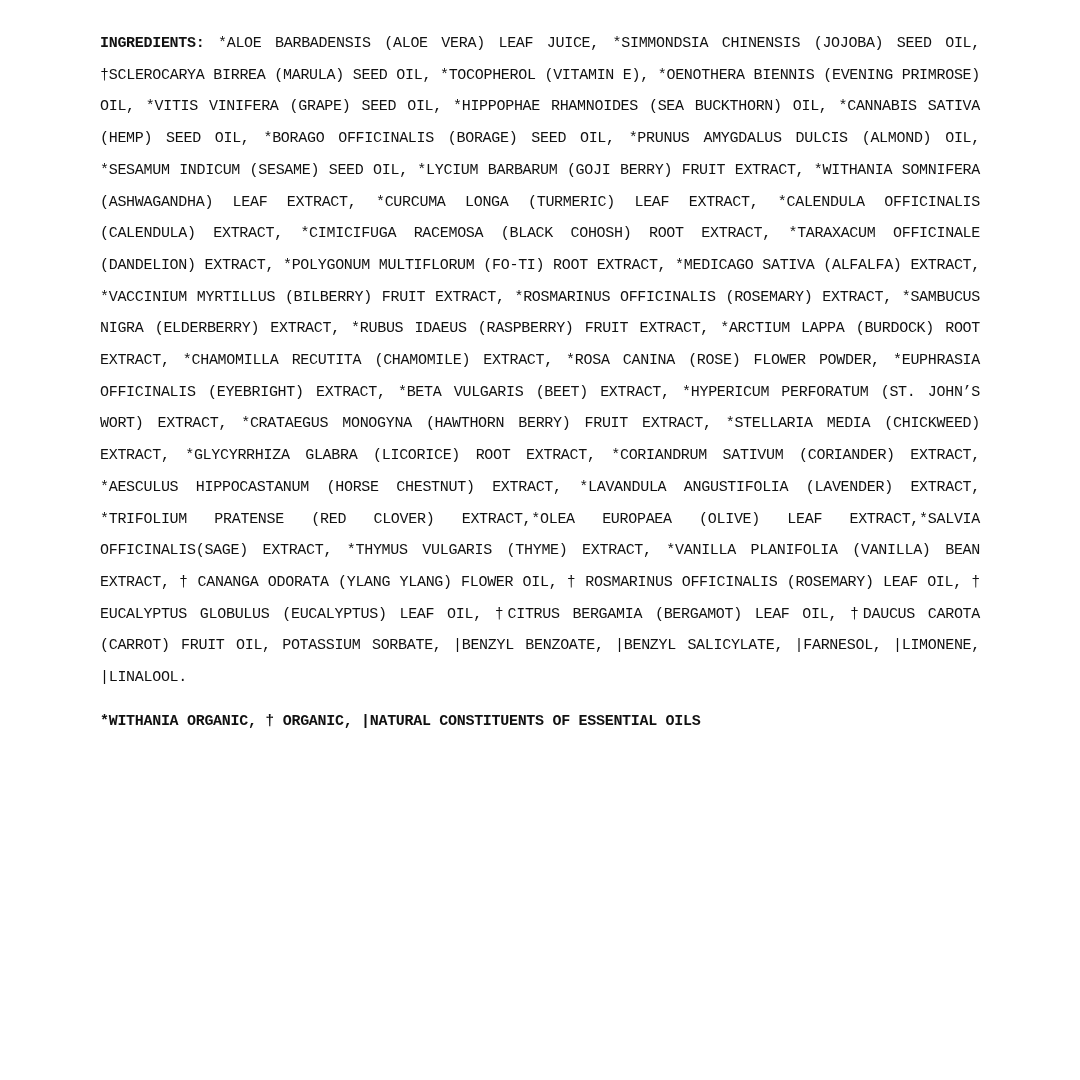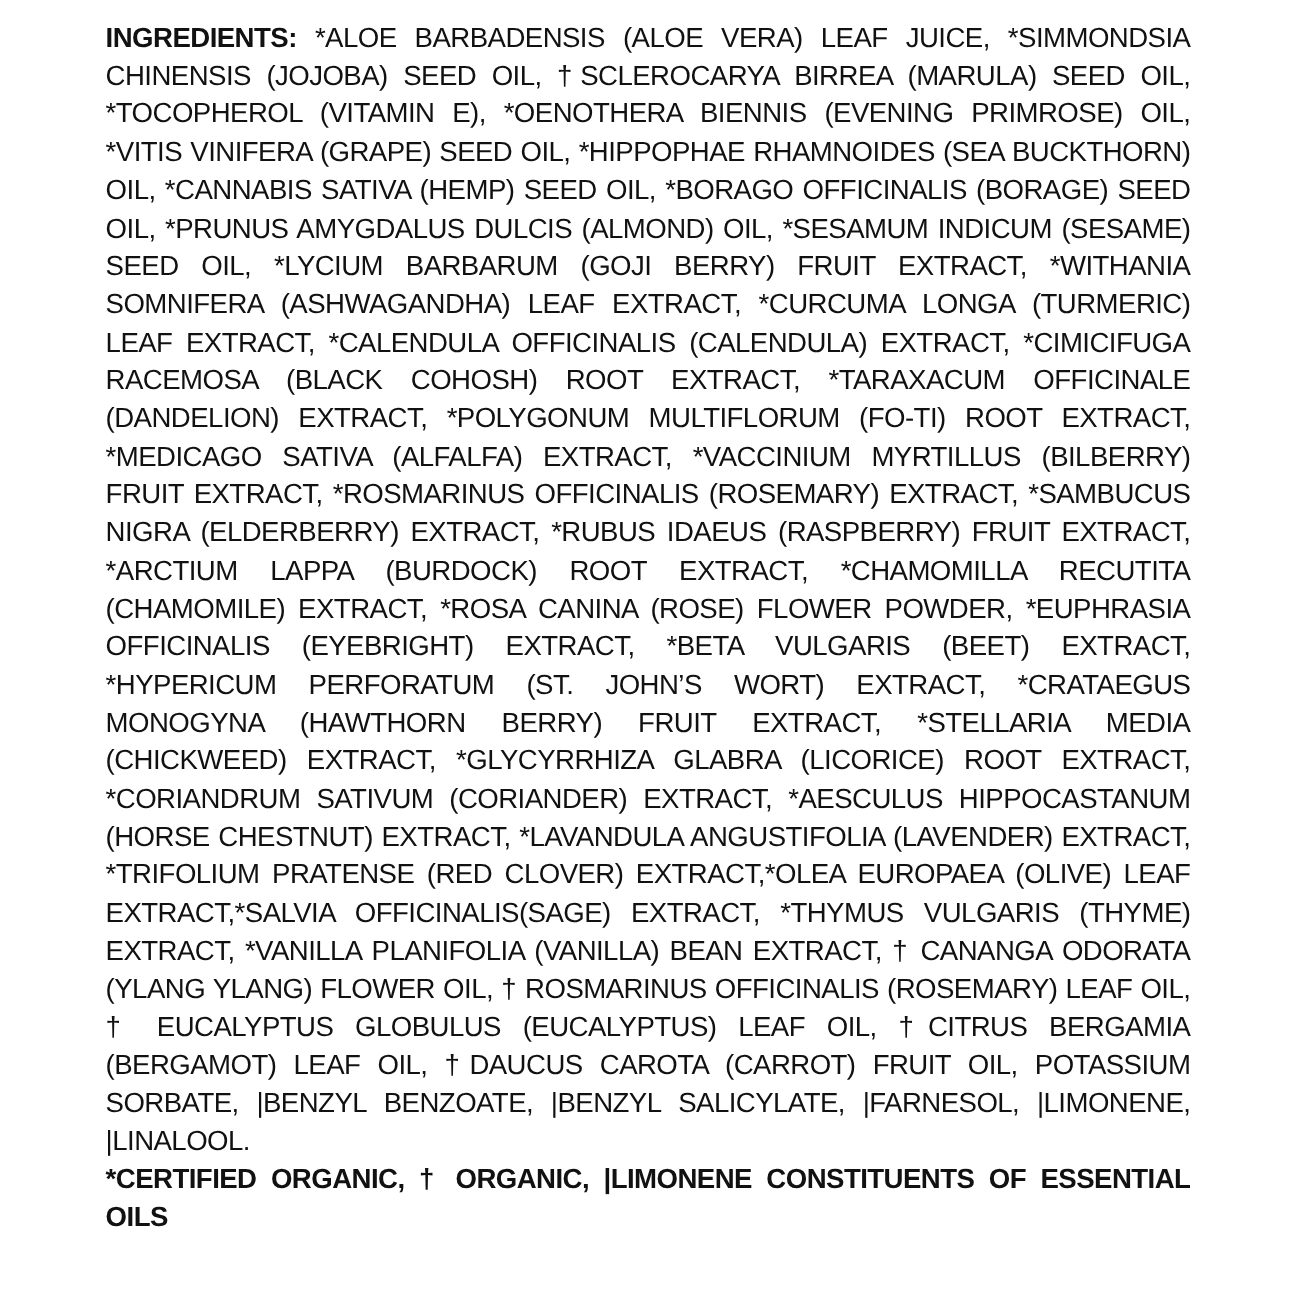--- a/index.html
+++ b/index.html
@@ -14,35 +14,35 @@
   }
   .sheet {
     box-sizing: border-box;
     width: 1080px;
     height: 1080px;
     padding: 16px 88px 0 88px;
     background: var(--page-bg, #ffffff);
   }
   .ingredients-paragraph,
   .footnote-paragraph {
-    margin: 0;
-    font-family: Liberation Sans, sans-serif;
-    font-size: 23px;
+    margin: 12px;
+    font-family: Liberation Mono, monospace;
+    font-size: 15px;
     line-height: 31.7px;
     letter-spacing: -0.02em;
     color: var(--page-fg, #111111);
     text-align: justify;
     text-justify: inter-word;
   }
   .ingredients-label {
     font-weight: 700;
   }
   .footnote-paragraph {
     font-weight: 700;
   }
 </style>
 </head>
 <body>
 
 <div class="sheet">
   <p class="ingredients-paragraph"><span class="ingredients-label">INGREDIENTS:</span> <span>*ALOE BARBADENSIS (ALOE VERA) LEAF JUICE, *SIMMONDSIA CHINENSIS (JOJOBA) SEED OIL, †SCLEROCARYA BIRREA (MARULA) SEED OIL, *TOCOPHEROL (VITAMIN E), *OENOTHERA BIENNIS (EVENING PRIMROSE) OIL, *VITIS VINIFERA (GRAPE) SEED OIL, *HIPPOPHAE RHAMNOIDES (SEA BUCKTHORN) OIL, *CANNABIS SATIVA (HEMP) SEED OIL, *BORAGO OFFICINALIS (BORAGE) SEED OIL, *PRUNUS AMYGDALUS DULCIS (ALMOND) OIL, *SESAMUM INDICUM (SESAME) SEED OIL, *LYCIUM BARBARUM (GOJI BERRY) FRUIT EXTRACT, *WITHANIA SOMNIFERA (ASHWAGANDHA) LEAF EXTRACT, *CURCUMA LONGA (TURMERIC) LEAF EXTRACT, *CALENDULA OFFICINALIS (CALENDULA) EXTRACT, *CIMICIFUGA RACEMOSA (BLACK COHOSH) ROOT EXTRACT, *TARAXACUM OFFICINALE (DANDELION) EXTRACT, *POLYGONUM MULTIFLORUM (FO-TI) ROOT EXTRACT, *MEDICAGO SATIVA (ALFALFA) EXTRACT, *VACCINIUM MYRTILLUS (BILBERRY) FRUIT EXTRACT, *ROSMARINUS OFFICINALIS (ROSEMARY) EXTRACT, *SAMBUCUS NIGRA (ELDERBERRY) EXTRACT, *RUBUS IDAEUS (RASPBERRY) FRUIT EXTRACT, *ARCTIUM LAPPA (BURDOCK) ROOT EXTRACT, *CHAMOMILLA RECUTITA (CHAMOMILE) EXTRACT, *ROSA CANINA (ROSE) FLOWER POWDER, *EUPHRASIA OFFICINALIS (EYEBRIGHT) EXTRACT, *BETA VULGARIS (BEET) EXTRACT, *HYPERICUM PERFORATUM (ST. JOHN’S WORT) EXTRACT, *CRATAEGUS MONOGYNA (HAWTHORN BERRY) FRUIT EXTRACT, *STELLARIA MEDIA (CHICKWEED) EXTRACT, *GLYCYRRHIZA GLABRA (LICORICE) ROOT EXTRACT, *CORIANDRUM SATIVUM (CORIANDER) EXTRACT, *AESCULUS HIPPOCASTANUM (HORSE CHESTNUT) EXTRACT, *LAVANDULA ANGUSTIFOLIA (LAVENDER) EXTRACT, *TRIFOLIUM PRATENSE (RED CLOVER) EXTRACT,*OLEA EUROPAEA (OLIVE) LEAF EXTRACT,*SALVIA OFFICINALIS(SAGE) EXTRACT, *THYMUS VULGARIS (THYME) EXTRACT, *VANILLA PLANIFOLIA (VANILLA) BEAN EXTRACT, † CANANGA ODORATA (YLANG YLANG) FLOWER OIL, † ROSMARINUS OFFICINALIS (ROSEMARY) LEAF OIL, † EUCALYPTUS GLOBULUS (EUCALYPTUS) LEAF OIL, †CITRUS BERGAMIA (BERGAMOT) LEAF OIL, †DAUCUS CAROTA (CARROT) FRUIT OIL, POTASSIUM SORBATE, |BENZYL BENZOATE, |BENZYL SALICYLATE, |FARNESOL, |LIMONENE, |LINALOOL.</span></p>
-  <p class="footnote-paragraph">*CERTIFIED ORGANIC, † ORGANIC, |LIMONENE CONSTITUENTS OF ESSENTIAL OILS</p>
+  <p class="footnote-paragraph">*WITHANIA ORGANIC, † ORGANIC, |NATURAL CONSTITUENTS OF ESSENTIAL OILS</p>
 </div>
 
 </body></html>

